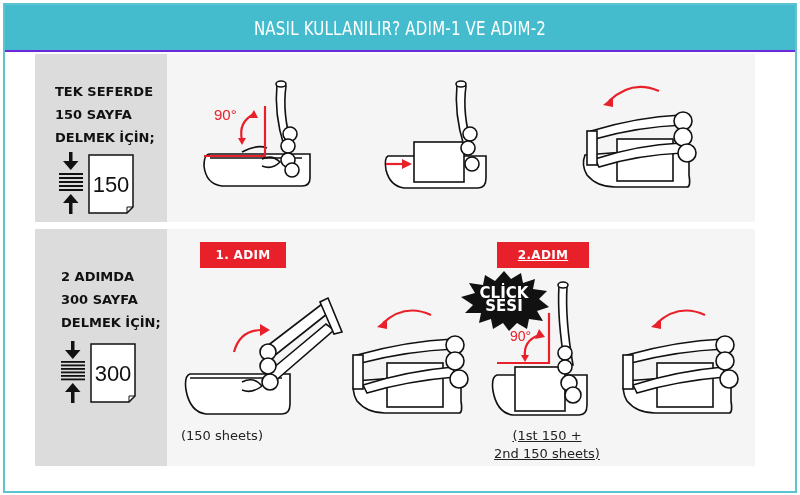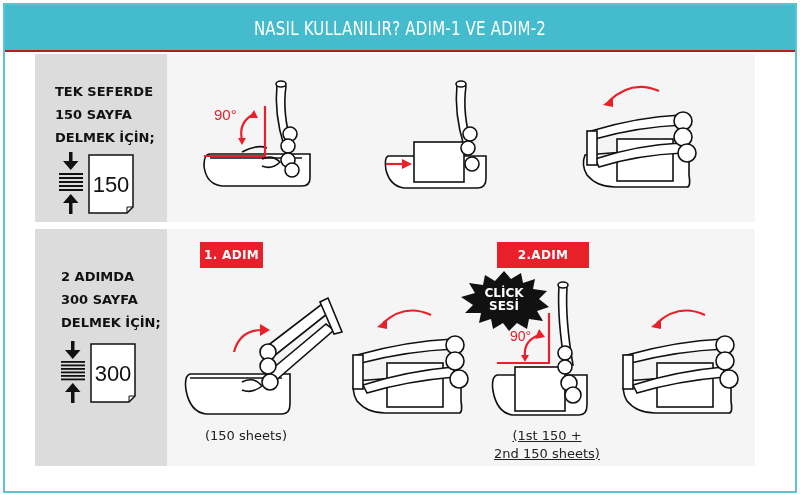--- a/index.html
+++ b/index.html
@@ -1,36 +1,36 @@
 <!DOCTYPE html>
 <html><head>
 <meta charset="utf-8">
 <style>
   html, body { margin:0; padding:0; background:#ffffff; }
   body { width:800px; height:495px; position:relative; overflow:hidden; font-family:"DejaVu Sans", sans-serif; }
   .frame { position:absolute; left:3px; top:3px; width:790px; height:486px; border:2px solid #5ec3d1; background:#ffffff; }
-  .header { position:absolute; left:0; top:0; width:790px; height:45px; background:#45bccd; border-bottom:2px solid #b91c1c; display:flex; align-items:center; justify-content:center; }
+  .header { position:absolute; left:0; top:0; width:790px; height:45px; background:#45bccd; border-bottom:2px solid #6d28d9; display:flex; align-items:center; justify-content:center; }
   .header-title { color:#ffffff; font-family:"DejaVu Sans Condensed","DejaVu Sans", sans-serif; font-size:19px; letter-spacing:0.2px; transform:scaleX(0.88); }
   .row { position:absolute; left:35px; width:720px; }
   .row1 { top:54px; height:168px; }
   .row2 { top:229px; height:237px; }
   .label-col { position:absolute; left:0; top:0; width:132px; height:100%; background:#dcdcdc; }
   .content-col { position:absolute; left:132px; top:0; width:588px; height:100%; background:#f5f5f5; }
   .label-text { position:absolute; font-weight:bold; font-size:13px; line-height:23px; color:#111; white-space:pre-line; font-family:"DejaVu Sans", sans-serif; }
   .row1 .label-text { left:20px; top:26px; text-align:left; }
   .row2 .label-text { left:26px; top:36px; }
   .sheet-icon { position:absolute; }
   .row1 .sheet-icon { left:22px; top:98px; }
   .row2 .sheet-icon { left:24px; top:112px; }
   .sheet-num { font-family:"Liberation Sans", sans-serif; font-size:22px; }
   .step-badge { position:absolute; height:26px; background:#e8202a; color:#fff; font-weight:bold; font-size:12px; display:flex; align-items:center; justify-content:center; letter-spacing:0.3px; }
   .caption { position:absolute; font-family:"DejaVu Sans", sans-serif; font-size:13px; color:#222; text-align:center; line-height:18px; white-space:pre-line; }
   .illus { position:absolute; }
   .click-burst { position:absolute; }
-  .click-text { position:absolute; color:#fff; font-weight:bold; font-size:12px; text-align:center; line-height:13px; white-space:pre-line; width:60px; }
+  .click-text { position:absolute; color:#fff; font-weight:bold; font-size:15px; text-align:center; line-height:13px; white-space:pre-line; width:60px; }
 </style>
 </head>
 <body>
 
 <div class="frame">
   <div class="header">
     <span class="header-title">NASIL KULLANILIR? ADIM-1 VE ADIM-2</span>
   </div>
 </div>
 
@@ -128,39 +128,39 @@
           <rect x="2" y="37.5" width="24" height="1.8"></rect>
         <polygon points="6,51 21.5,51 13.75,42"></polygon>
           <rect x="12" y="50" width="3.5" height="12"></rect>
       </g>
       <path d="M32 3 H76 V55 L70 61 H32 Z" fill="#fff" stroke="#111" stroke-width="1.5"></path>
       <path d="M70 61 V55 H76" fill="none" stroke="#111" stroke-width="1"></path>
       <text class="sheet-num" x="54" y="40" text-anchor="middle" fill="#111">300</text>
     </svg>
   </div>
   <div class="content-col">
-    <div class="step-badge" style="left:33px; top:13px; width:63px;">1. ADIM</div>
-    <div class="step-badge" style="left:330px; top:13px; width:92px;">2.ADIM</div>
+    <div class="step-badge" style="left:33px; top:13px; width:86px;">1. ADIM</div>
+    <div class="step-badge" style="left:330px; top:13px; width:92px;text-decoration:underline;">2.ADIM</div>
 
     <svg class="illus" style="left:15px; top:65px;" width="165" height="130" viewBox="0 0 165 130">
       <g fill="none" stroke="#111" stroke-width="1.6">
         <path d="M8 80 Q2 82 4 96 Q8 118 24 120 H100 Q108 120 108 110 V80 Z" fill="#fff"></path>
         <path d="M8 84 H100"></path>
         <path d="M80 56 L140 10 L150 16 L92 62 Z" fill="#fff"></path>
         <path d="M84 80 L144 30 L152 36 L92 88 Z" fill="#fff"></path>
         <path d="M138 8 L152 40 L160 38 L146 4 Z" fill="#fff"></path>
         <circle cx="86" cy="58" r="8" fill="#fff"></circle>
           <circle cx="86" cy="72" r="8" fill="#fff"></circle>
           <circle cx="88" cy="88" r="8" fill="#fff"></circle>
         <path d="M60 88 Q72 82 80 92 Q70 100 60 96"></path>
       </g>
       <path d="M52 58 Q58 36 80 36" stroke="#e8202a" stroke-width="2.2" fill="none"></path>
       <polygon points="78,30 88,36 78,42" fill="#e8202a"></polygon>
     </svg>
-    <div class="caption" style="left:14px; top:198px;margin-left:24px;">(150 sheets)</div>
+    <div class="caption" style="left:14px; top:198px;">(150 sheets)</div>
 
     <svg class="illus" style="left:180px; top:72px;" width="125" height="120" viewBox="0 0 125 120">
       <g fill="none" stroke="#111" stroke-width="1.6">
         <path d="M8 80 Q4 90 10 100 Q20 112 38 112 H112 Q116 112 114 100 V72 Z" fill="#fff"></path>
         <rect x="40" y="62" width="56" height="44" fill="#fff"></rect>
         <path d="M10 54 Q60 40 106 38 L108 48 Q60 50 14 62 Z" fill="#fff"></path>
         <path d="M16 84 Q60 70 106 66 L108 76 Q60 80 20 92 Z" fill="#fff"></path>
         <rect x="6" y="54" width="10" height="34" fill="#fff"></rect>
         <circle cx="108" cy="44" r="9" fill="#fff"></circle>
           <circle cx="108" cy="60" r="9" fill="#fff"></circle>

